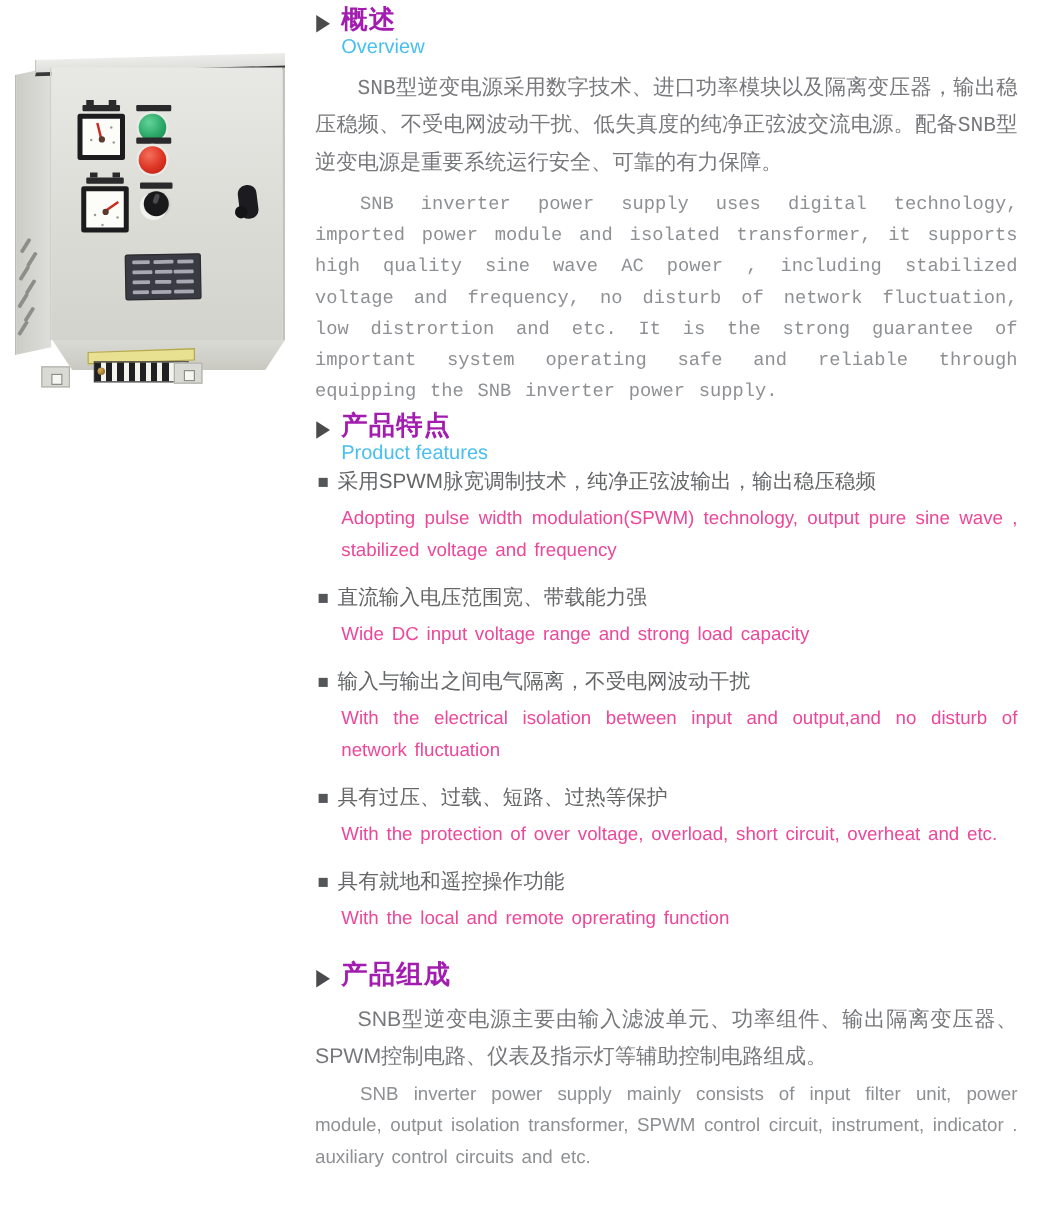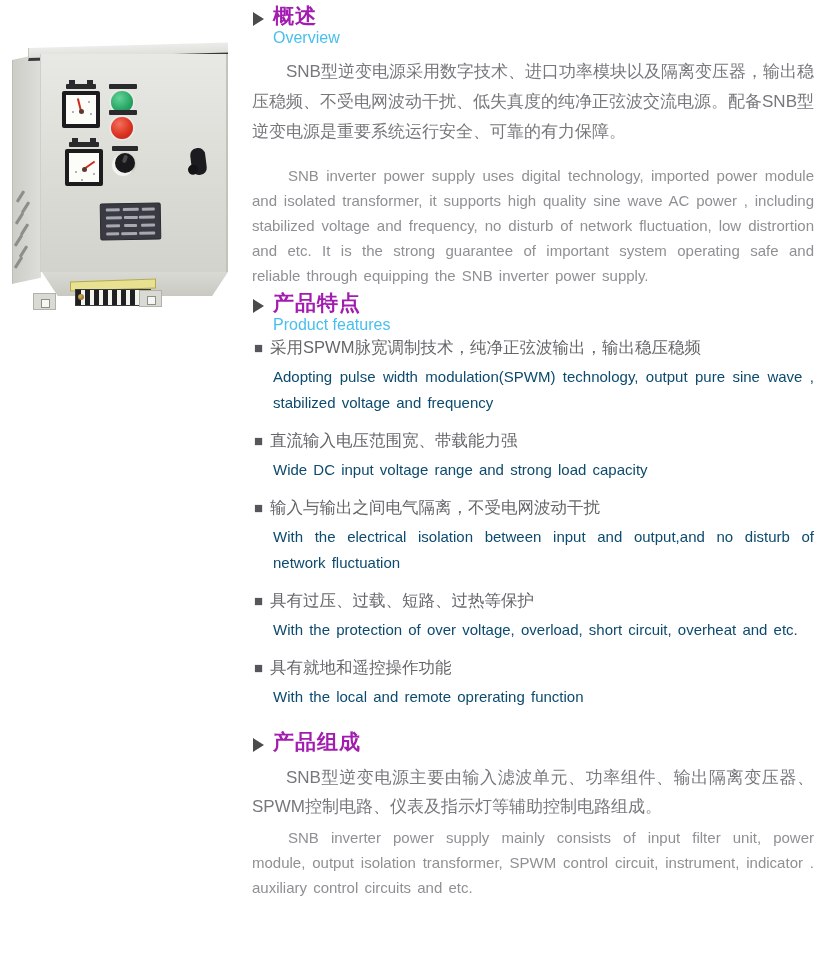--- a/index.html
+++ b/index.html
@@ -12,29 +12,29 @@
 
   .sec-head { position:relative; padding-left:21px; }
   .sec-arrow { position:absolute; left:1px; top:8px; width:0; height:0;
     border-left:11px solid #4b4b4d; border-top:7px solid transparent; border-bottom:7px solid transparent; }
   .sec-title { font-size:21px; font-weight:bold; color:#a21caf; line-height:1.15; letter-spacing:1px; }
   .sec-sub { font-size:16px; color:#48bfee; margin-top:1px; }
 
   .p-cn { font-size:17px; color:#77787b; line-height:30px; text-align:justify; text-indent:2em; }
   .p-en { font-size:15px; color:#8e9093; line-height:25px; text-align:justify; text-indent:2.4em; word-spacing:2px; }
 
-  .overview-cn { margin-top:10px; }
-  .overview-en { margin-top:16px; }
+  .overview-cn { margin-top:10px;font-family:Liberation Mono, monospace; }
+  .overview-en { margin-top:4px;font-family:Liberation Mono, monospace; }
 
   .sec-features { margin-top:3px; }
   .features-list { margin-top:3px; padding-left:2px; }
   .feature { margin-bottom:14px; }
   .feature-cn { font-size:16.5px; color:#656668; line-height:21px; }
   .bullet { color:#55565a; font-size:15px; margin-right:7px; }
-  .feature-en { font-size:15px; color:#0c4a6e; line-height:26px; text-align:justify; word-spacing:2px;
+  .feature-en { font-size:15px; color:#ec4899; line-height:26px; text-align:justify; word-spacing:2px;
     padding-left:19px; margin-top:6px; }
 
   .sec-composition { margin-top:20px; }
   .composition-cn { margin-top:9px; line-height:29px; }
   .composition-en { margin-top:4px; }
 
   
   .cab { position:absolute; left:8px; top:40px; width:234px; height:284px; }
   .cab-side { position:absolute; left:4px; top:20px; width:29px; height:224px;
     background:linear-gradient(90deg,#cccdc7,#dededa); transform:skewY(-12deg); transform-origin:left top;

